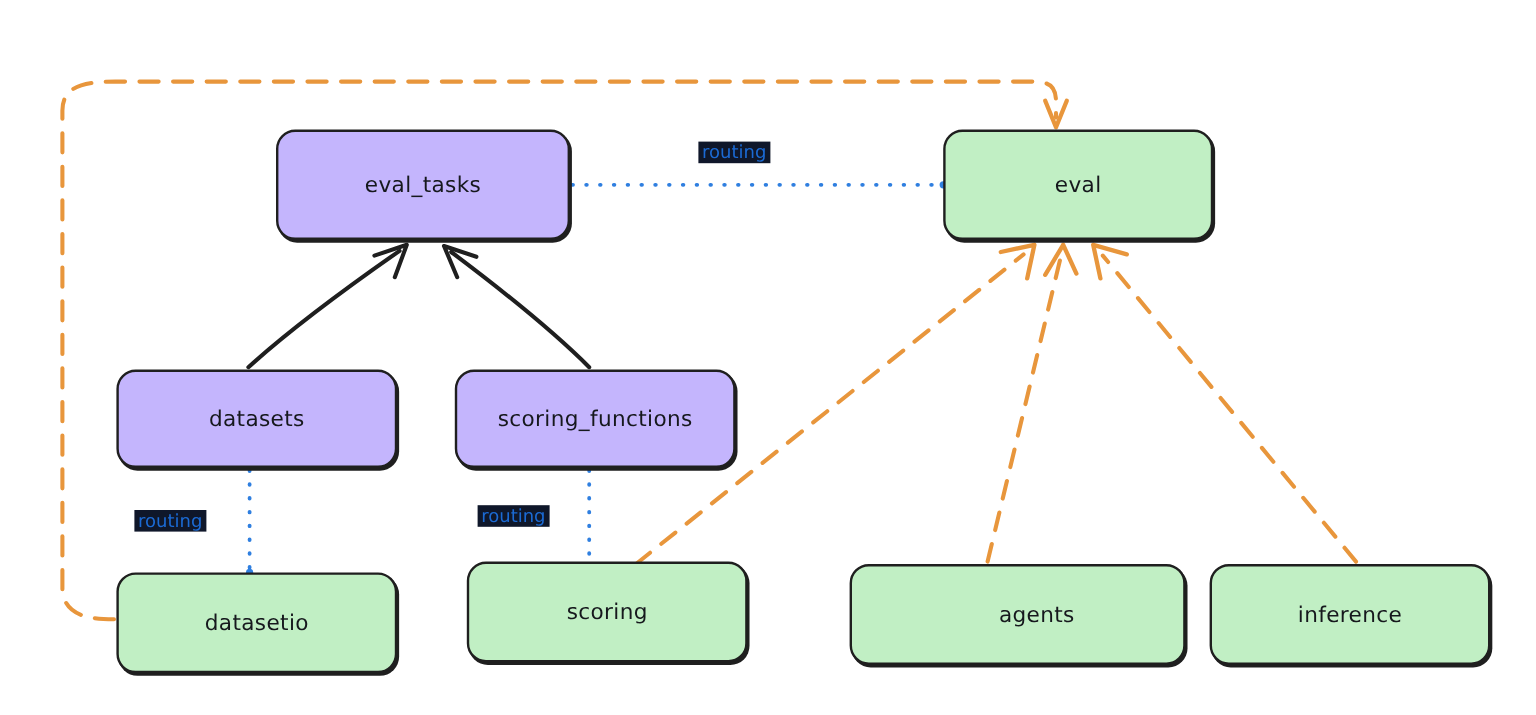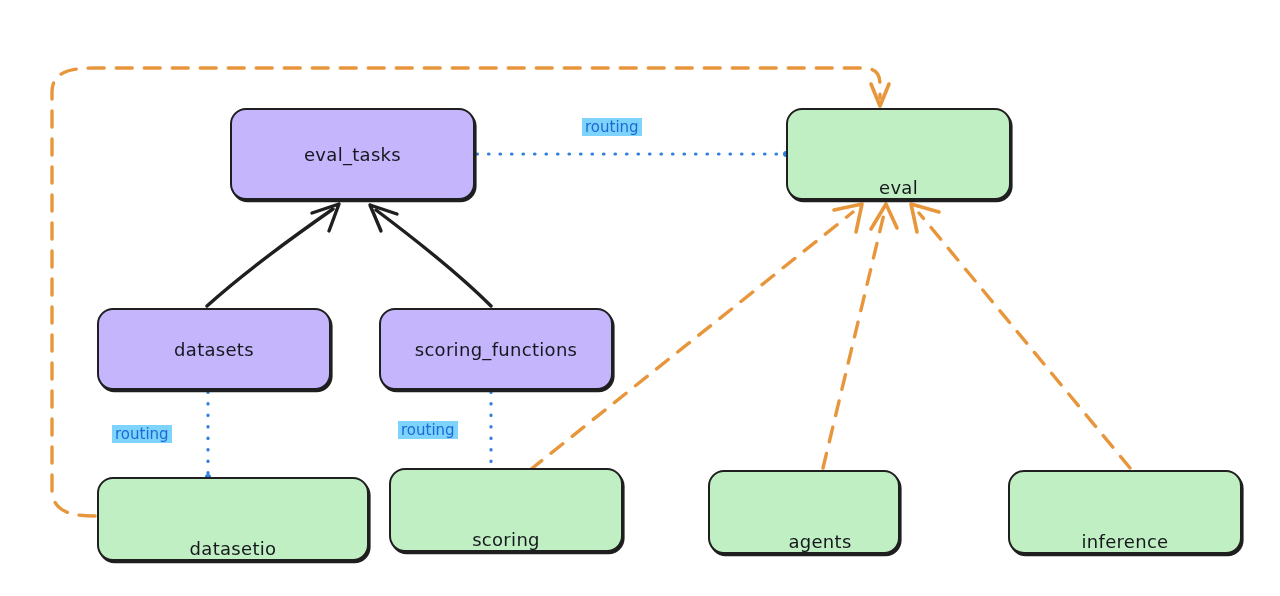--- a/index.html
+++ b/index.html
@@ -27,35 +27,35 @@
     position: absolute;
     box-sizing: border-box;
     display: flex;
     align-items: center;
     justify-content: center;
     border: 2.6px solid #1f1f1f;
     border-radius: 16px;
     box-shadow: 1.6px 2.2px 0 0 #1f1f1f;
   }
   .node.blue  { background: #c4b5fd; }
-  .node.green { background: #c1efc4; align-items: flex-end; }
+  .node.green { background: #c1efc4; }
   .node-label {
     font-family: "DejaVu Sans", sans-serif;
     font-size: 18px;
     color: #16181d;
     letter-spacing: 0.3px;
     white-space: nowrap;
   }
   .edge-label {
     position: absolute;
     font-family: "DejaVu Sans", sans-serif;
     font-size: 15px;
     color: #1b6ad4;
     white-space: nowrap;
-    background: #7dd3fc;
+    background: #0f172a;
     padding: 0 3px;
   }
 </style>
 </head>
 <body>
 
 <div id="canvas">
 
   <svg id="edges" viewBox="0 0 1280 596" xmlns="http://www.w3.org/2000/svg">
 
@@ -114,29 +114,29 @@
   </div>
 
   <div class="node blue" style="left:97px; top:308px; width:234px; height:82px;justify-content:center;">
     <span class="node-label">datasets</span>
   </div>
 
   <div class="node blue" style="left:379px; top:308px; width:234px; height:82px;">
     <span class="node-label">scoring_functions</span>
   </div>
 
-  <div class="node green" style="left:97px; top:477px; width:272px; height:84px;">
+  <div class="node green" style="left:97px; top:477px; width:234px; height:84px;">
     <span class="node-label">datasetio</span>
   </div>
 
   <div class="node green" style="left:389px; top:468px; width:234px; height:84px;">
     <span class="node-label">scoring</span>
   </div>
 
-  <div class="node green" style="left:708px; top:470px; width:192px; height:84px;padding-left:32px;">
+  <div class="node green" style="left:708px; top:470px; width:280px; height:84px;padding-left:32px;">
     <span class="node-label">agents</span>
   </div>
 
   <div class="node green" style="left:1008px; top:470px; width:234px; height:84px;">
     <span class="node-label">inference</span>
   </div>
 
   <div class="edge-label" style="left:582px; top:118px;">routing</div>
 
   <div class="edge-label" style="left:112px; top:425px;">routing</div>

